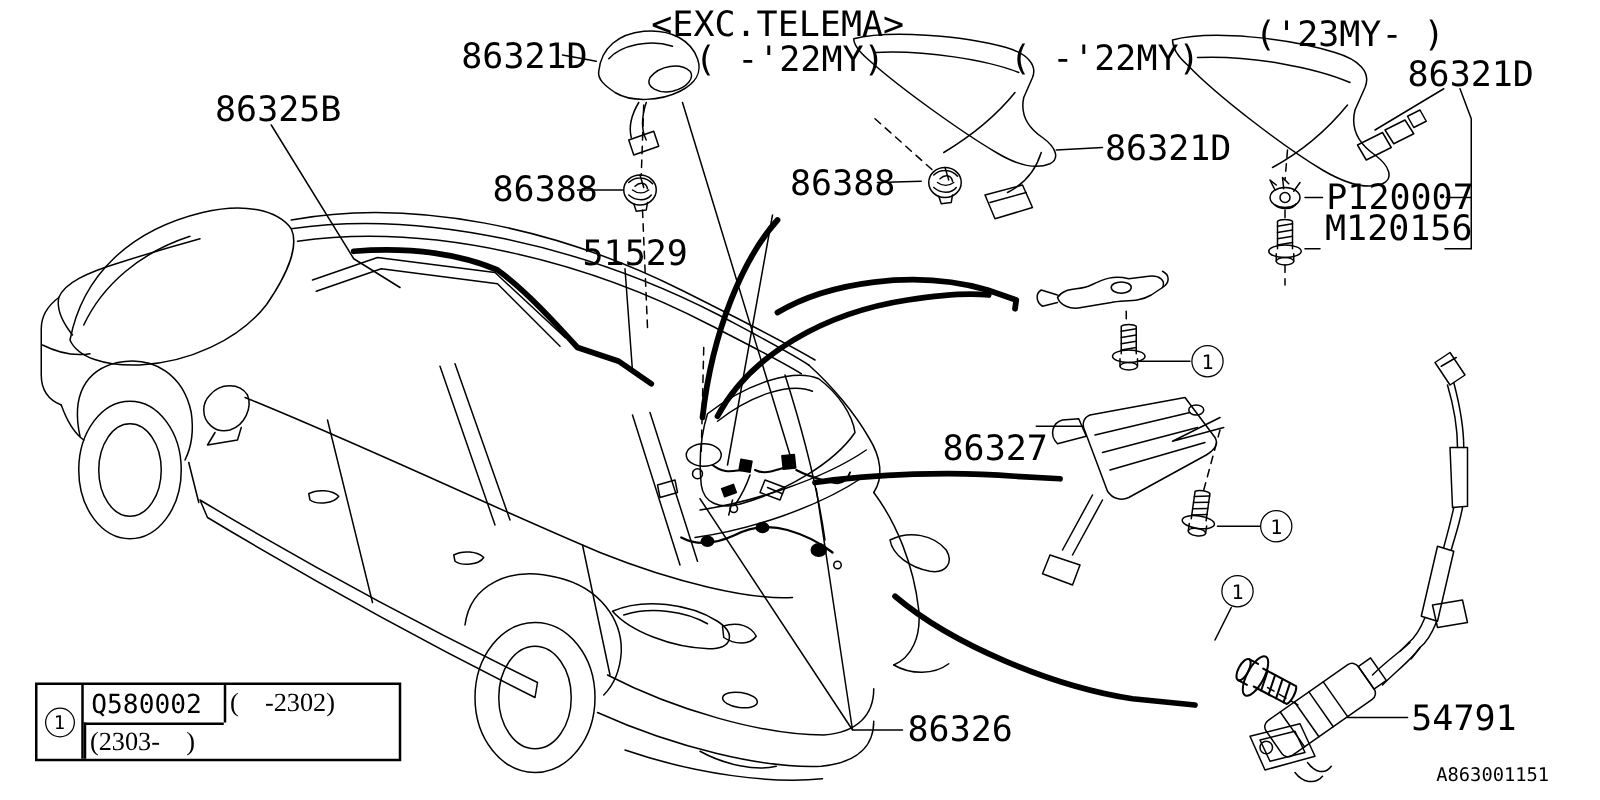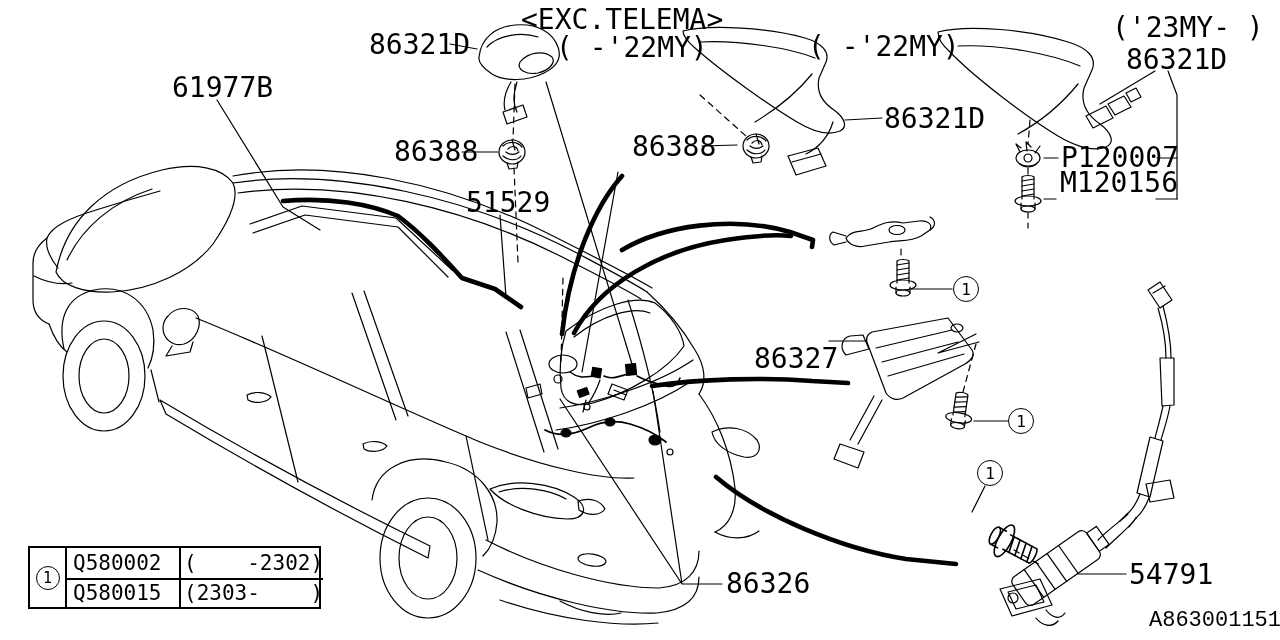--- a/index.html
+++ b/index.html
@@ -1,29 +1,29 @@
 <!DOCTYPE html>
 <html><head>
 <meta charset="utf-8">
 <style>
   html,body{margin:0;padding:0;background:#fff;}
   .stage{position:relative;width:1280px;height:640px;background:#fff;overflow:hidden;
          font-family:"DejaVu Sans Mono","Liberation Mono",monospace;color:#000;}
   .stage svg{position:absolute;left:0;top:0;}
   .t{position:absolute;font-size:28px;line-height:22px;white-space:pre;letter-spacing:0;}
-  .code{position:absolute;font-size:22px;line-height:21px;white-space:pre;font-family:Liberation Mono, monospace;}
+  .code{position:absolute;font-size:15px;line-height:21px;white-space:pre;}
   .circ{position:absolute;width:26px;height:26px;border:1.6px solid #000;border-radius:50%;
         background:#fff;display:flex;align-items:center;justify-content:center;
         font-size:16px;box-sizing:border-box;}
   .tbl{position:absolute;left:28px;top:546px;width:293px;height:63px;border:2px solid #000;
        box-sizing:border-box;display:grid;grid-template-columns:37px 112px 1fr;
        grid-template-rows:1fr 1fr;font-size:21px;}
   .tbl .c1{grid-row:1/3;border-right:2px solid #000;display:flex;align-items:center;justify-content:center;}
   .tbl .cell{display:flex;align-items:center;padding-left:6px;white-space:pre;text-align:center;}
-  .tbl .range{border-left:2px solid #000;padding-left:3px;}
+  .tbl .range{border-left:2px solid #000;padding-left:3px;font-family:Liberation Serif, serif;}
   .tbl .r2{border-top:2px solid #000;}
   .tcirc{width:24px;height:24px;border:1.5px solid #000;border-radius:50%;background:#fff;
          display:flex;align-items:center;justify-content:center;font-size:15px;box-sizing:border-box;}
 </style>
 </head>
 <body>
 
 <div class="stage">
 
 <svg width="1280" height="640" viewBox="0 0 1280 640" fill="none" stroke="#000" stroke-width="1.2" stroke-linecap="round" stroke-linejoin="round">
@@ -230,26 +230,26 @@
     <path d="M700,95 L746,136"></path>
     <path d="M1030,120 L1028,144"></path>
     <path d="M1028,168 L1028,175"></path>
     <path d="M1028,212 L1028,228"></path>
     <path d="M901,249 L901,260"></path>
     <path d="M963,392 L976,344"></path>
     <path d="M1014,550 L1042,566"></path>
   </g>
 </svg>
 
-<div class="t" style="left:172px;top:77px">61977B</div>
+<div class="t" style="left:172px;top:77px">86325B</div>
 <div class="t" style="left:369px;top:34px">86321D</div>
 <div class="t" style="left:521px;top:9px">&lt;EXC.TELEMA&gt;</div>
 <div class="t" style="left:556px;top:37px">( -'22MY)</div>
 <div class="t" style="left:808px;top:36px">( -'22MY)</div>
-<div class="t" style="left:1112px;top:17px">('23MY- )</div>
+<div class="t" style="left:1004px;top:17px">('23MY- )</div>
 <div class="t" style="left:394px;top:141px">86388</div>
 <div class="t" style="left:632px;top:136px">86388</div>
 <div class="t" style="left:884px;top:108px">86321D</div>
 <div class="t" style="left:1126px;top:49px">86321D</div>
 <div class="t" style="left:1061px;top:147px">P120007</div>
 <div class="t" style="left:1060px;top:172px">M120156</div>
 <div class="t" style="left:466px;top:192px">51529</div>
 <div class="t" style="left:754px;top:348px">86327</div>
 <div class="t" style="left:726px;top:573px">86326</div>
 <div class="t" style="left:1129px;top:564px">54791</div>
@@ -266,17 +266,16 @@
     </div>
 
 <div class="tbl">
   <div class="c1">
     <div class="tcirc">
           <span>1</span>
         </div>
   </div>
   <div class="cell">Q580002</div>
   <div class="cell range">(    -2302)</div>
-  <div class="cell r2">Q580015</div>
   <div class="cell range r2">(2303-    )</div>
 </div>
 
 </div>
 
 </body></html>

